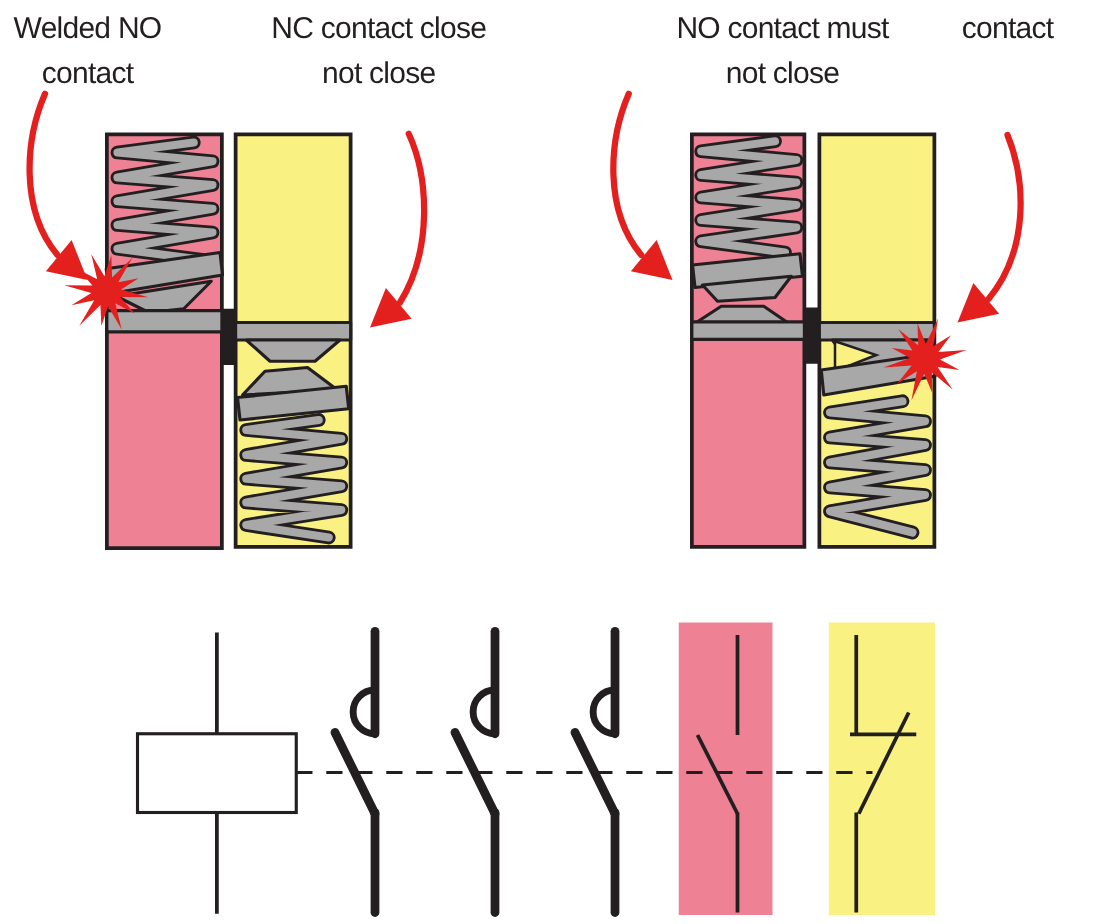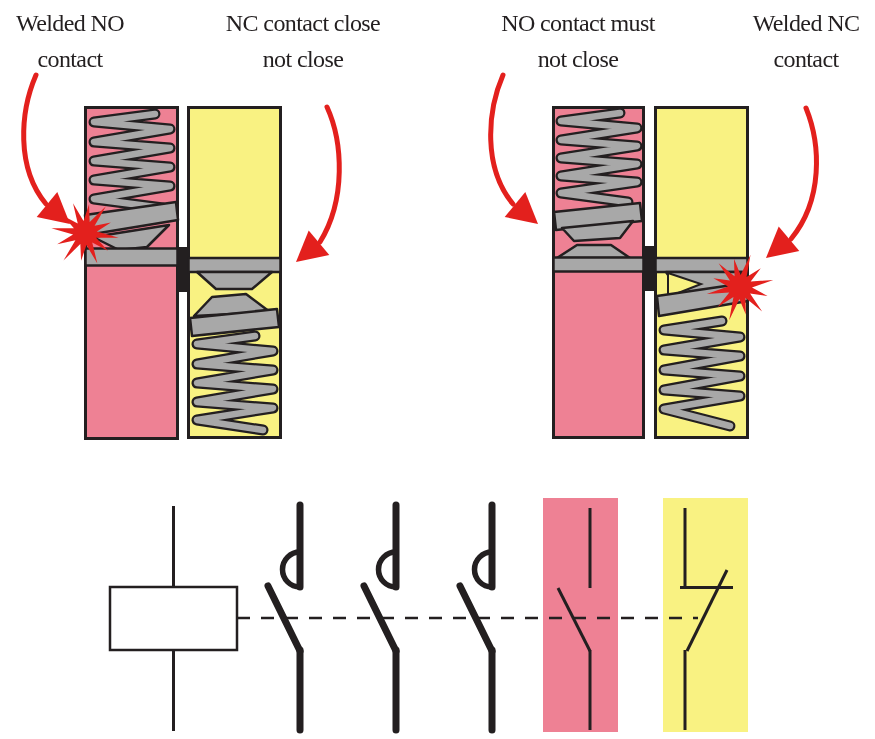--- a/index.html
+++ b/index.html
@@ -9,35 +9,34 @@
     --c-red:#e3201d;
     --c-ink:#231f20;
   }
   *{margin:0;padding:0;box-sizing:border-box}
   body{background:#ffffff;font-family:"Liberation Sans",sans-serif}
   .stage{
     position:relative;
     width:875px;height:739px;
     background:#ffffff;
     overflow:hidden;
-    font-family:Liberation Serif, serif;
   }
   .fig-label{
     position:absolute;
     text-align:center;
     color:var(--c-ink);
     font-size:24px;
     line-height:36px;
     letter-spacing:-0.6px;
     top:5px;
   }
   .fig-label span{display:block}
   .l1{left:0;width:140px}
   .l2{left:213px;width:180px}
-  .l3{left:488px;width:180px}
+  .l3{left:536px;width:180px}
   .l4{left:738px;width:136px}
   svg.art{position:absolute;left:0;top:0}
   .col-pink{fill:var(--c-pink);stroke:var(--c-ink);stroke-width:3}
   .col-yellow{fill:var(--c-yellow);stroke:var(--c-ink);stroke-width:3}
   .hl-pink{fill:var(--c-pink)}
   .hl-yellow{fill:var(--c-yellow)}
   .metal{fill:var(--c-gray);stroke:var(--c-ink);stroke-width:2.5;stroke-linejoin:round}
   .notch{fill:var(--c-yellow);stroke:var(--c-ink);stroke-width:2}
   .linkblock{fill:var(--c-ink)}
   .spring-outline{fill:none;stroke:var(--c-ink);stroke-width:11;stroke-linejoin:round;stroke-linecap:round}
@@ -62,21 +61,20 @@
   </div>
   <div class="fig-label l2">
     <span>NC contact close</span>
     <span>not close</span>
   </div>
   <div class="fig-label l3">
     <span>NO contact must</span>
     <span>not close</span>
   </div>
   <div class="fig-label l4">
-    <span>Welded NC</span>
     <span>contact</span>
   </div>
 
   <svg class="art" width="875" height="739" viewBox="0 0 875 739">
     <defs>
       <polyline id="spring1" points="155,114 94,122 170,129 94,142 170,148 94,161 170,167 94,180 170,186 94,199 163,208"></polyline>
       <polyline id="spring2" points="255,336 197,344 273,351 197,364 273,370 197,383 273,389 197,402 273,408 197,420 263,430"></polyline>
       <polyline id="spring3" points="620,113 561,121 637,128 561,140 637,146 561,158 637,164 561,176 637,182 561,193 628,202"></polyline>
       <polyline id="spring4" points="722,321 664,330 740,337 664,350 740,356 664,370 740,376 664,390 740,396 664,409 730,426"></polyline>
       <polygon id="spark-shape" points="34,0 11.6,3.1 25.1,14.5 8.5,8.5 16.5,28.6 3.1,11.6 0,28 -3.1,11.6 -17.5,30.3 -8.5,8.5 -26,15 -11.6,3.1 -34,0 -11.6,-3.1 -24.2,-14 -8.5,-8.5 -16,-27.7 -3.1,-11.6 0,-29 3.1,-11.6 17,-29.4 8.5,-8.5 24.2,-14 11.6,-3.1"></polygon>

